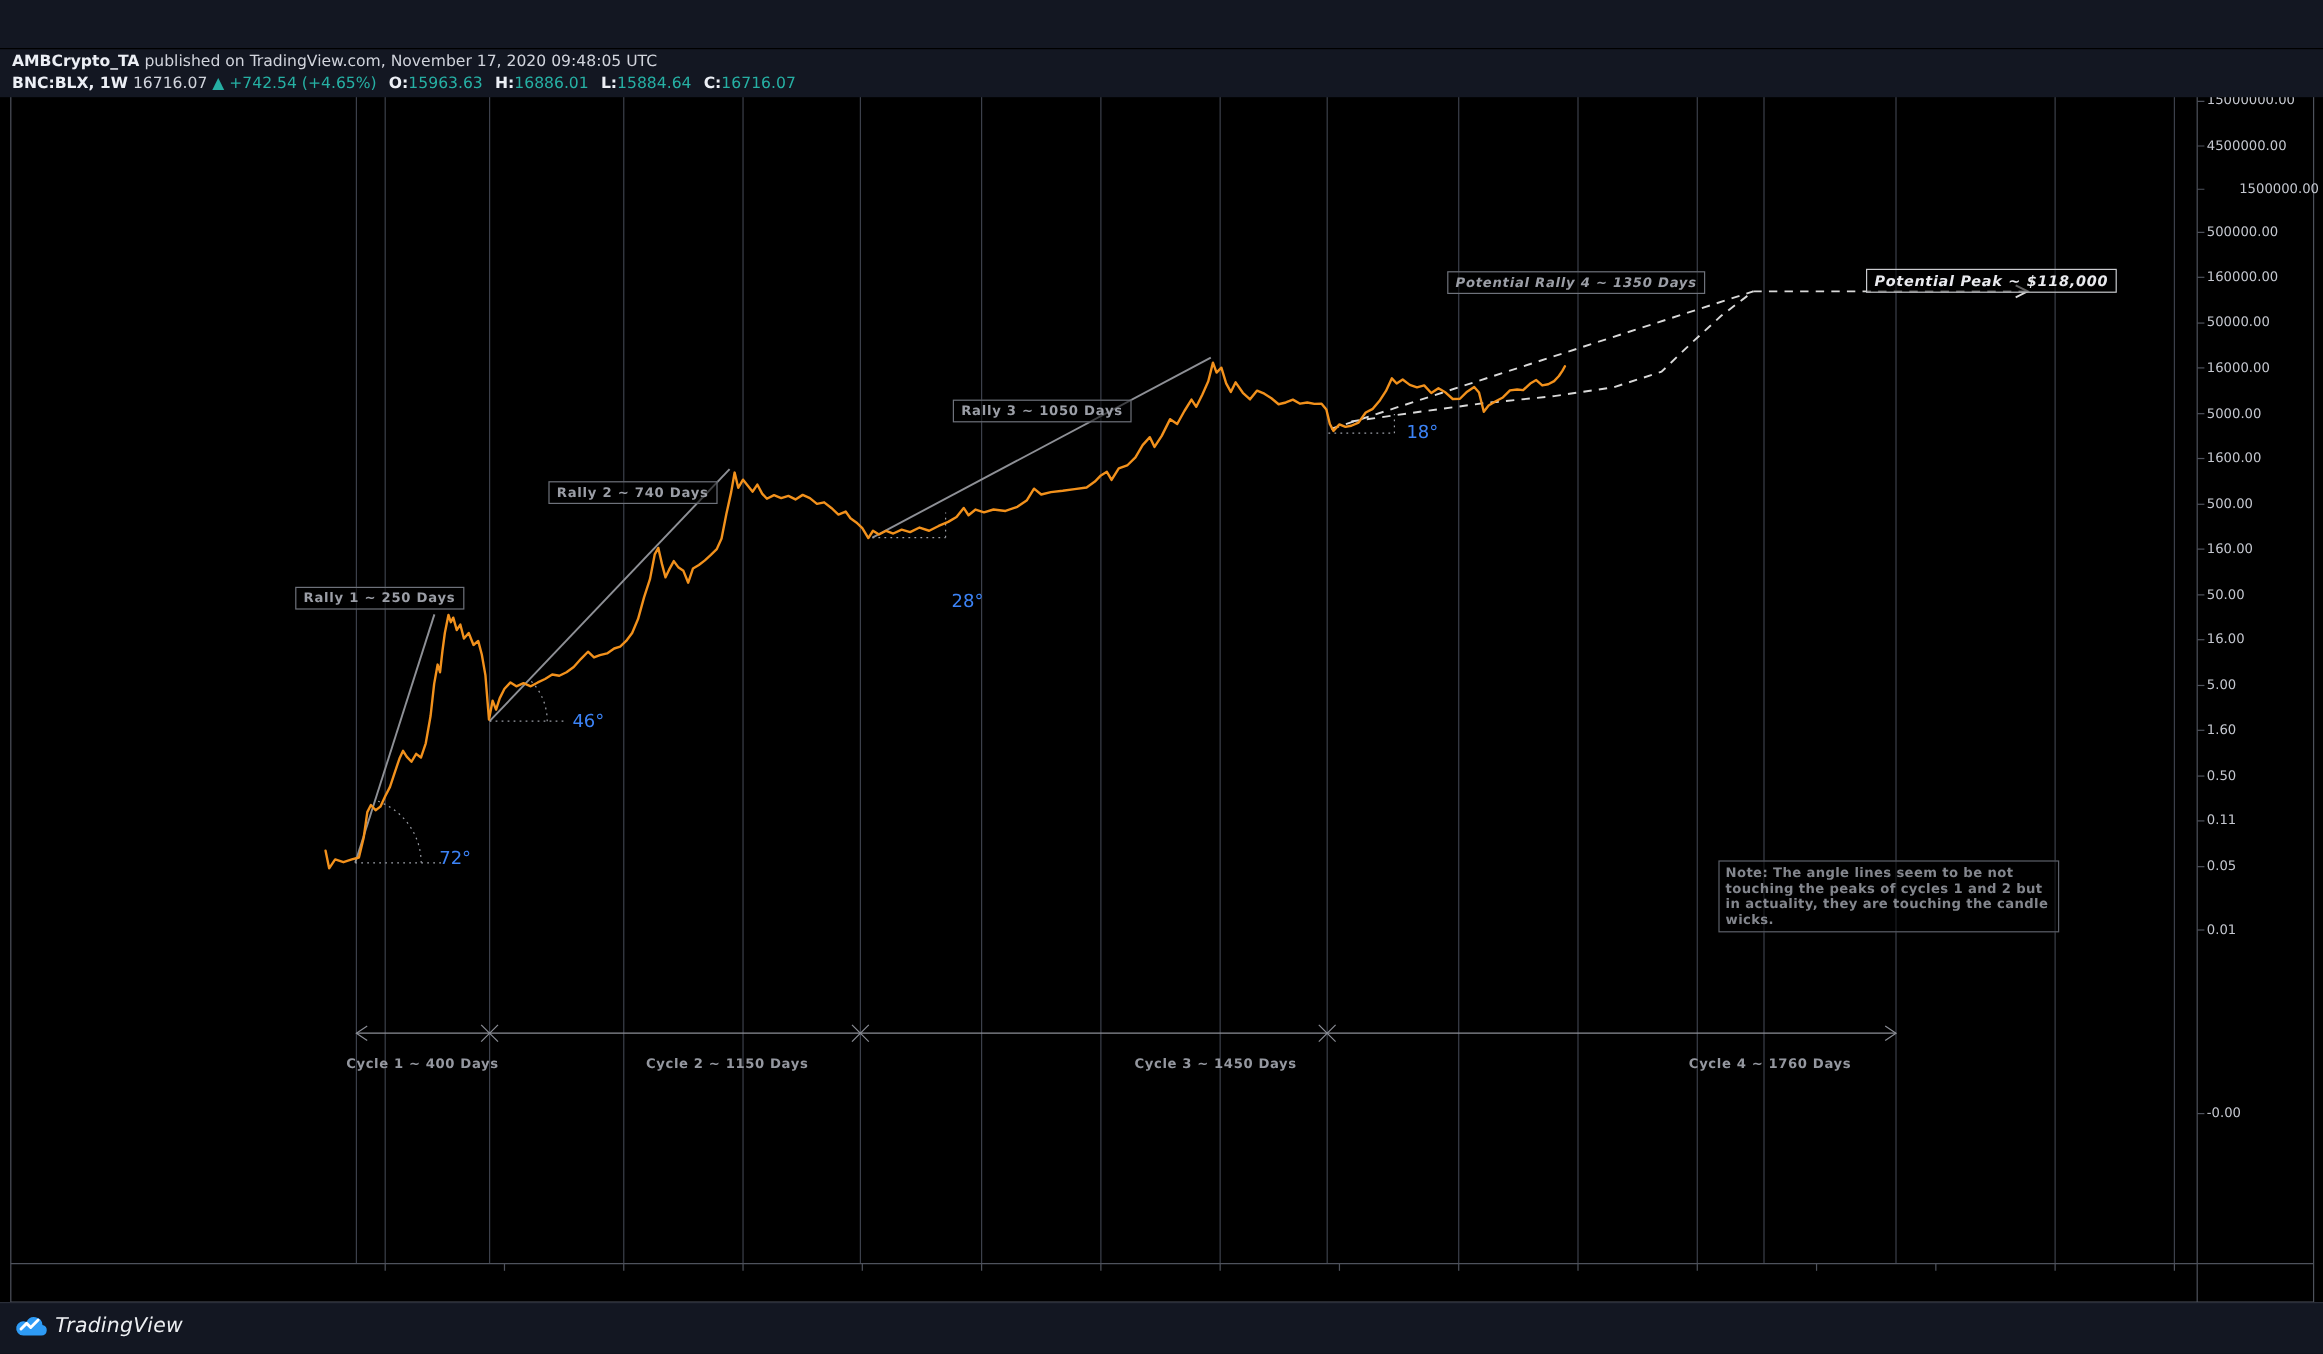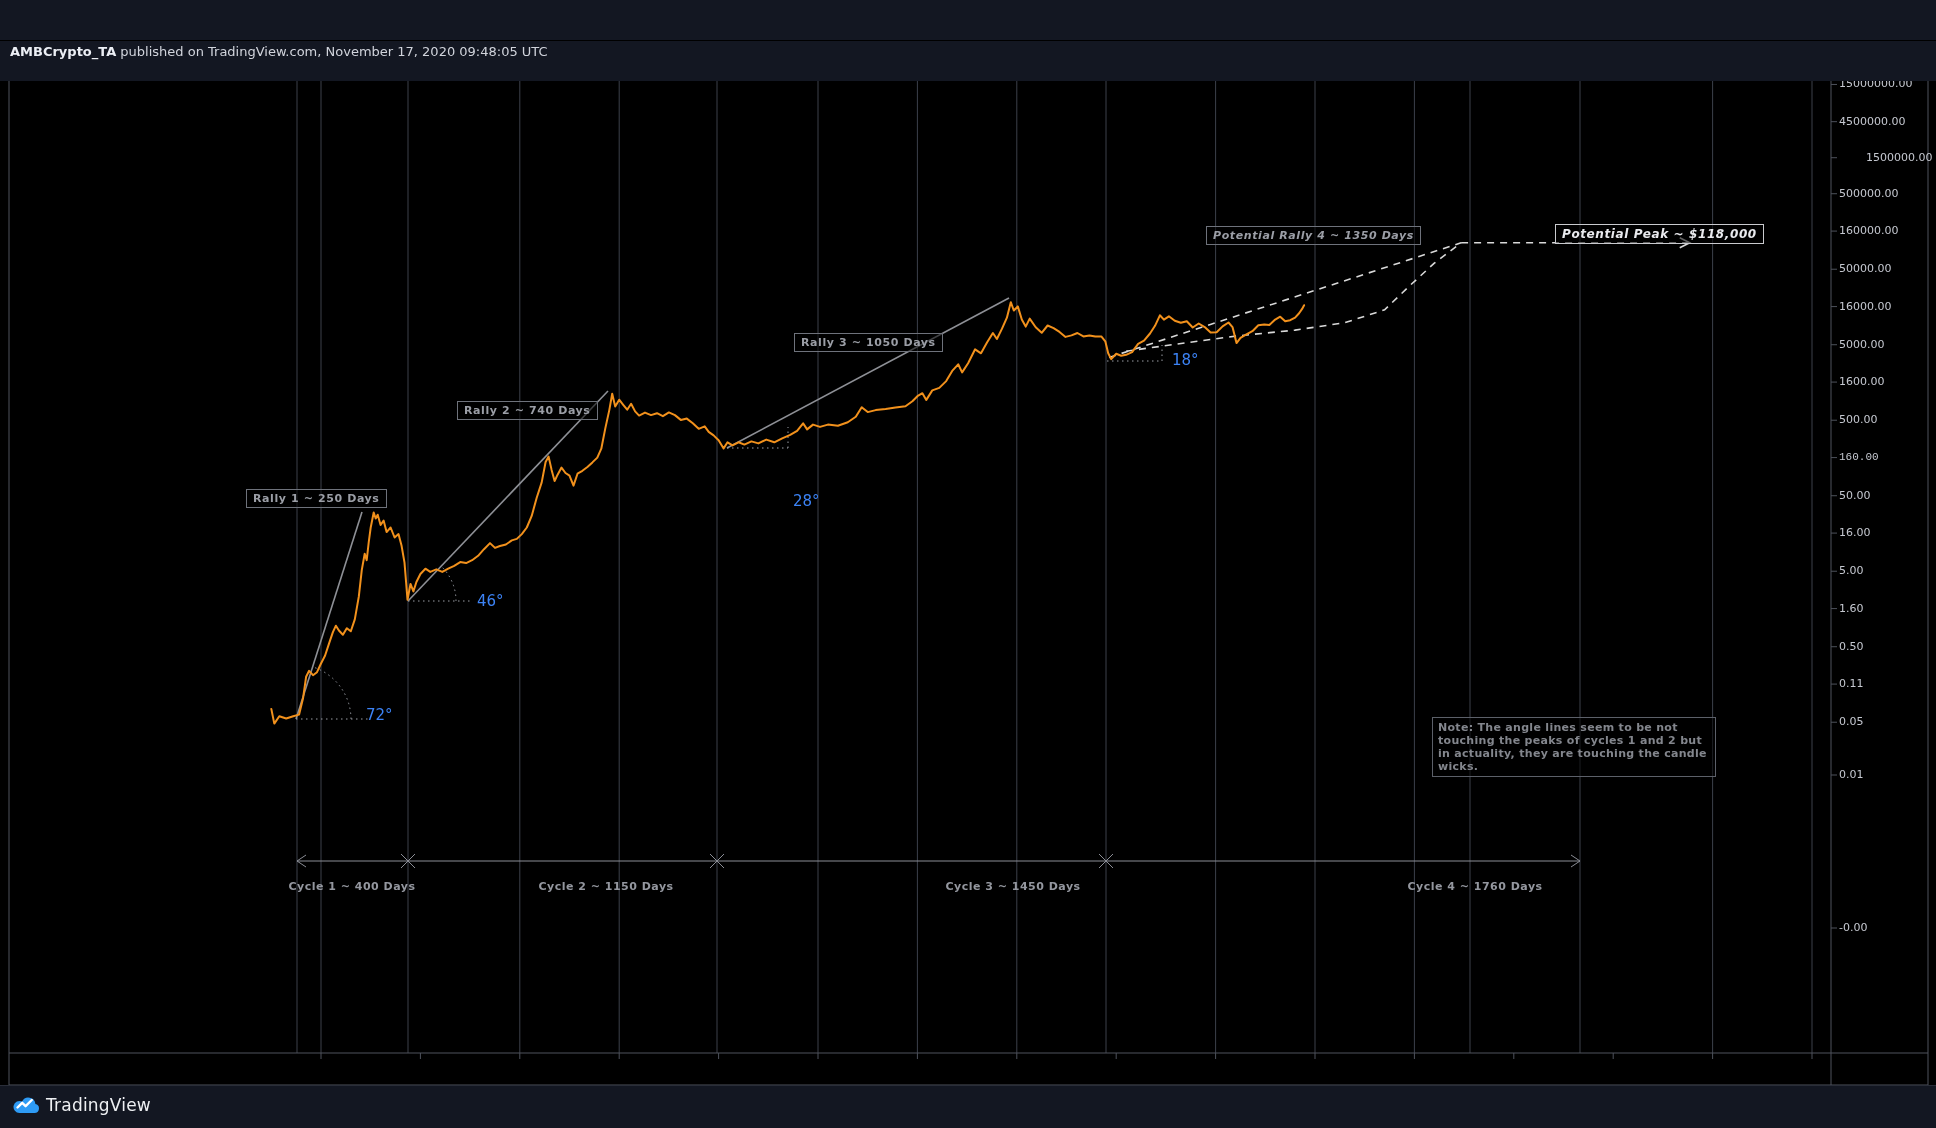--- a/index.html
+++ b/index.html
@@ -27,30 +27,40 @@
   #price-axis{position:absolute;left:1831px;top:40px;width:105px;height:1013px;z-index:2;}
   .price-tick{position:absolute;left:8px;font-size:11px;color:#c5c8d0;white-space:nowrap;}
   #xxx-badge{position:absolute;left:26px;border:1px solid #81858e;border-radius:4px;color:#d8dade;
     font-size:13px;padding:1px 7px;background:#0b0e14;z-index:3;font-weight:bold;}
   #time-axis{position:absolute;left:0;top:1093px;width:1936px;height:35px;z-index:2;}
   .year-tick{position:absolute;top:11px;font-size:12px;color:#c5c8d0;transform:translateX(-50%);white-space:nowrap;z-index:2;}
   .axis-badge{position:absolute;top:6px;font-size:12px;color:#e4e6ea;background:#474c56;
     padding:4px 8px;transform:translateX(-50%);white-space:nowrap;z-index:3;}
   
   #footer{position:absolute;left:0;top:1085px;width:100%;height:43px;background:#131722;z-index:4;border-top:1px solid #2a2e39;}
-  #footer-brand{position:absolute;left:12px;top:9px;display:flex;align-items:center;gap:6px;cursor:pointer;}
+  #footer-brand{position:absolute;left:12px;top:9px;display:flex;align-items:center;gap:6px;cursor:pointer;font-style:italic;}
   #footer-brand span{color:#eef0f3;font-size:17px;letter-spacing:.2px;}
 </style>
 </head>
 <body>
 
 <div id="stage">
 
   <div id="header">
     <div class="hline hline1"><span class="bold">AMBCrypto_TA</span><span> published on TradingView.com, November 17, 2020 09:48:05 UTC</span></div>
+    <div class="hline hline2">
+      <span class="bold">BNC:BLX, 1W</span>
+      <span>16716.07</span>
+      <span class="teal">▲</span>
+      <span class="teal">+742.54 (+4.65%)</span>
+      <span class="ohlc-label">O:</span><span class="teal">15963.63</span>
+      <span class="ohlc-label">H:</span><span class="teal">16886.01</span>
+      <span class="ohlc-label">L:</span><span class="teal">15884.64</span>
+      <span class="ohlc-label">C:</span><span class="teal">16716.07</span>
+    </div>
   </div>
 
   <div id="chart-area">
     <svg id="plot-svg" width="1936" height="1045">
         <line x1="321" y1="7" x2="321" y2="1013" stroke="#3c404b" stroke-width="1"></line>
         <line x1="519.8" y1="7" x2="519.8" y2="1013" stroke="#3c404b" stroke-width="1"></line>
         <line x1="619.2" y1="7" x2="619.2" y2="1013" stroke="#3c404b" stroke-width="1"></line>
         <line x1="818" y1="7" x2="818" y2="1013" stroke="#3c404b" stroke-width="1"></line>
         <line x1="917.4000000000001" y1="7" x2="917.4000000000001" y2="1013" stroke="#3c404b" stroke-width="1"></line>
         <line x1="1016.8000000000001" y1="7" x2="1016.8000000000001" y2="1013" stroke="#3c404b" stroke-width="1"></line>
@@ -162,21 +172,21 @@
         <div class="price-tick" style="top: 37.4673px;">15000000.00</div>
         <div class="price-tick" style="top: 74.6825px;">4500000.00</div>
         <div class="price-tick" style="top: 110.705px; margin-left: 27px;">1500000.00</div>
         <div class="price-tick" style="top: 146.728px;">500000.00</div>
         <div class="price-tick" style="top: 184.089px;">160000.00</div>
         <div class="price-tick" style="top: 222.228px;">50000.00</div>
         <div class="price-tick" style="top: 259.589px;">16000.00</div>
         <div class="price-tick" style="top: 297.728px;">5000.00</div>
         <div class="price-tick" style="top: 335.089px;">1600.00</div>
         <div class="price-tick" style="top: 373.228px;">500.00</div>
-        <div class="price-tick" style="top: 410.589px; font-family: Liberation Mono, monospace;">160.00</div>
+        <div class="price-tick" style="top: 410.589px;">160.00</div>
         <div class="price-tick" style="top: 448.728px;">50.00</div>
         <div class="price-tick" style="top: 486.089px;">16.00</div>
         <div class="price-tick" style="top: 524.228px;">5.00</div>
         <div class="price-tick" style="top: 561.589px;">1.60</div>
         <div class="price-tick" style="top: 599.728px;">0.50</div>
         <div class="price-tick" style="top: 637.089px;">0.11</div>
         <div class="price-tick" style="top: 675.228px;">0.05</div>
         <div class="price-tick" style="top: 728px;">0.01</div>
         <div class="price-tick" style="top: 881px;">-0.00</div>
       </div>

